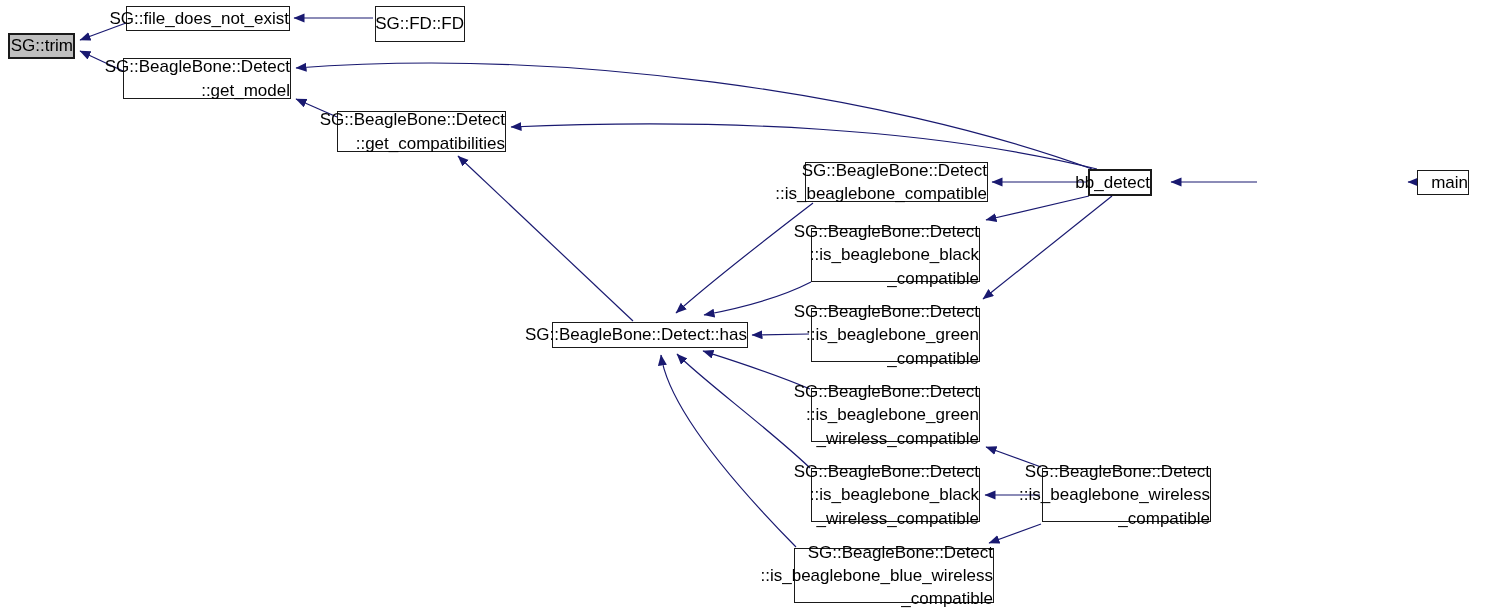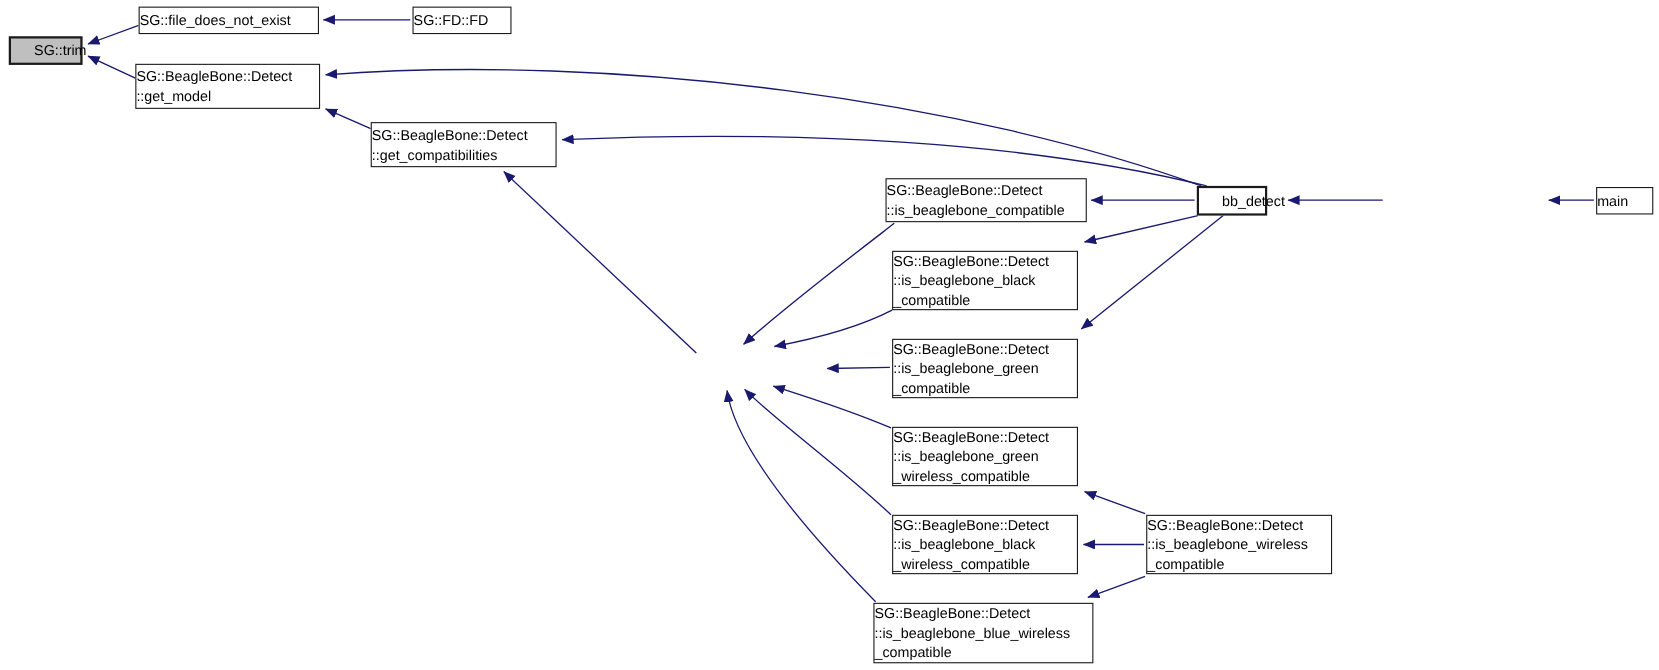--- a/index.html
+++ b/index.html
@@ -30,27 +30,27 @@
     stroke: var(--edge);
     stroke-width: 1.2;
   }
   .arrowhead-shape { fill: var(--edge); }
   .node {
     position: absolute;
     box-sizing: border-box;
     background: var(--node-fill);
     border: 1px solid var(--node-border);
     color: var(--text);
-    font-size: 13px;
+    font-size: 17px;
     line-height: 1.36;
     text-align: center;
     white-space: nowrap;
     display: flex;
     flex-direction: column;
-    align-items: flex-start;
+    align-items: flex-end;
     justify-content: center;
     cursor: pointer;
   }
   .node.bold { border-width: 2px; padding-left: 21px; }
   .node.highlight { background: var(--highlight-fill); cursor: default; }
   .node span { display: block; }
 </style>
 </head>
 <body>
 
@@ -86,34 +86,37 @@
   </svg>
 
   <div class="node highlight bold" style="left:8px;top:33px;width:67px;height:26px">
     <span>SG::trim</span>
   </div>
 
   <div class="node" style="left:126px;top:6px;width:164px;height:25px">
     <span>SG::file_does_not_exist</span>
   </div>
 
-  <div class="node" style="left:375px;top:6px;width:90px;height:25px">
+  <div class="node" style="left:375px;top:6px;width:90px;height:36px">
     <span>SG::FD::FD</span>
   </div>
 
   <div class="node" style="left:123px;top:58px;width:168px;height:41px">
     <span>SG::BeagleBone::Detect</span>
     <span>::get_model</span>
   </div>
 
   <div class="node" style="left:337px;top:111px;width:169px;height:41px">
     <span>SG::BeagleBone::Detect</span>
     <span>::get_compatibilities</span>
   </div>
 
+  <div class="node" style="left:552px;top:322px;width:196px;height:26px">
+    <span>SG::BeagleBone::Detect::has</span>
+  </div>
 
   <div class="node" style="left:805px;top:162px;width:183px;height:40px">
     <span>SG::BeagleBone::Detect</span>
     <span>::is_beaglebone_compatible</span>
   </div>
 
   <div class="node" style="left:811px;top:228px;width:169px;height:54px">
     <span>SG::BeagleBone::Detect</span>
     <span>::is_beaglebone_black</span>
     <span>_compatible</span>
@@ -147,17 +150,17 @@
     <span>SG::BeagleBone::Detect</span>
     <span>::is_beaglebone_wireless</span>
     <span>_compatible</span>
   </div>
 
   <div class="node bold" style="left:1088px;top:169px;width:64px;height:27px">
     <span>bb_detect</span>
   </div>
 
 
-  <div class="node" style="left:1451px;top:170px;width:52px;height:25px">
+  <div class="node" style="left:1417px;top:170px;width:52px;height:25px">
     <span>main</span>
   </div>
 
 </div>
 
 </body></html>

